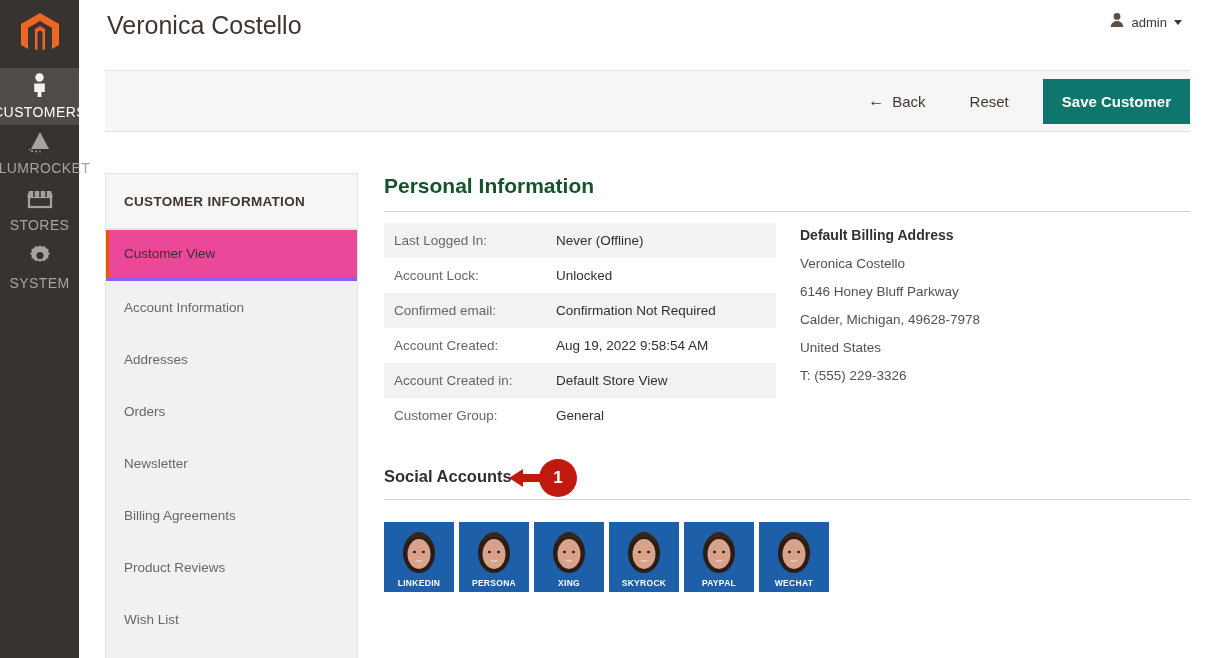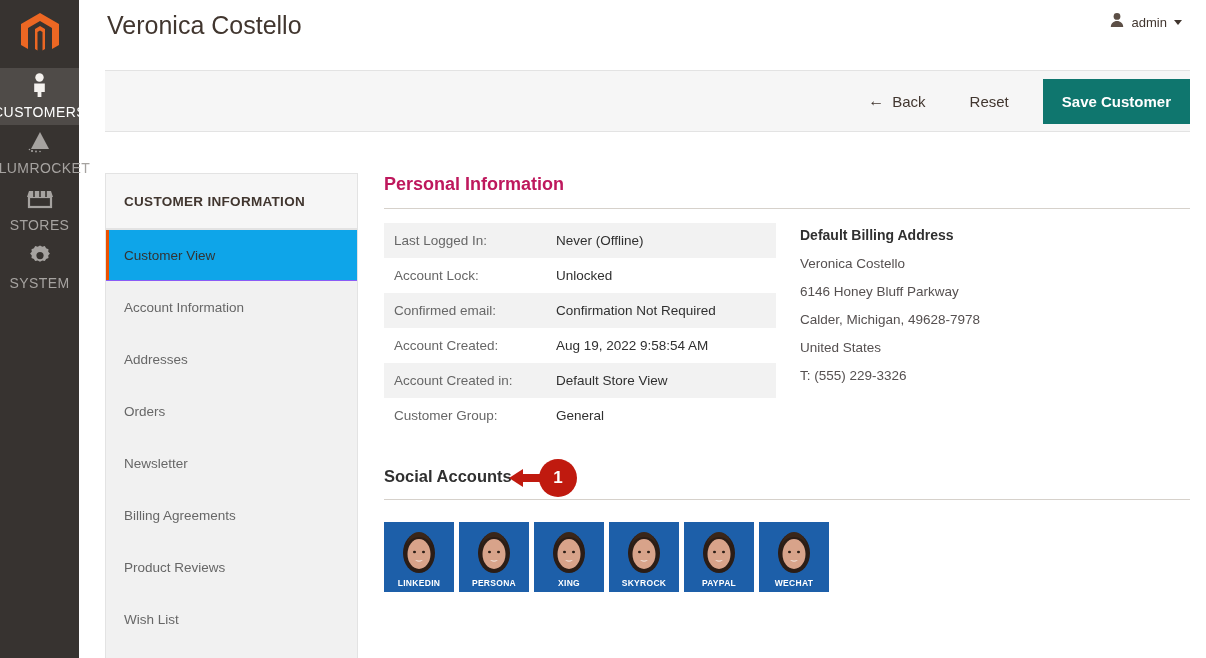--- a/index.html
+++ b/index.html
@@ -80,32 +80,32 @@
   #cust-sidebar-title {
     height: 55px; display: flex; align-items: center; padding-left: 18px;
     font-size: 13.5px; font-weight: bold; color: #41362f; letter-spacing: .3px;
     background: #f6f6f6; border-bottom: 1px solid #e3e3e3;
   }
   .tab-item {
     height: 52px; display: flex; align-items: center; padding-left: 18px;
     font-size: 13.5px; color: #676767; cursor: pointer; position: relative;
   }
   .tab-item.active {
-    background: #0ea5e9; color: #333333;
-    border-top: 1px solid #e3e3e3; border-bottom: 1px solid #8b5cf6;
+    background: #ec4899; color: #333333;
+    border-top: 1px solid #e3e3e3; border-bottom: 4px solid #8b5cf6;
   }
   .tab-item.active::before {
     content: ""; position: absolute; left: 0; top: 0; bottom: 0;
     width: 3px; background: #eb5202;
   }
 
   
   #main { position: absolute; left: 384px; top: 161px; width: 806px; height: 490px; }
   .sec-title {
-    font-size: 18px; font-weight: bold; color: #be185d; padding-top: 13px;
+    font-size: 21px; font-weight: bold; color: #14532d; padding-top: 13px;
   }
   .sec-rule { height: 1px; background: #d6d1cb; margin-top: 13px; }
 
   #info-table { position: absolute; left: 0; top: 62px; width: 392px; }
   .info-row { height: 35px; display: flex; align-items: center; }
   .info-row.alt { background: #f2f2f2; }
   .info-label { width: 172px; padding-left: 10px; font-size: 13.5px; color: #676767; }
   .info-value { font-size: 13.5px; color: #303030; }
 
   #billing { position: absolute; left: 416px; top: 66px; width: 330px; }

